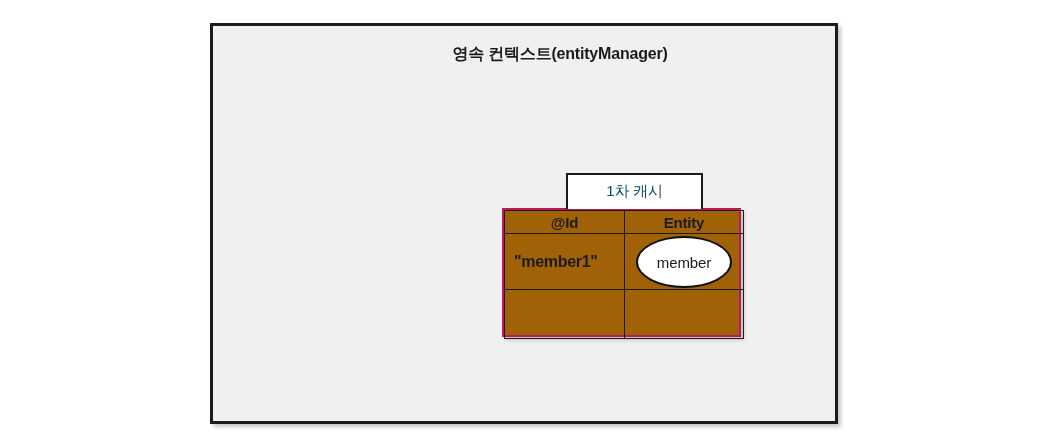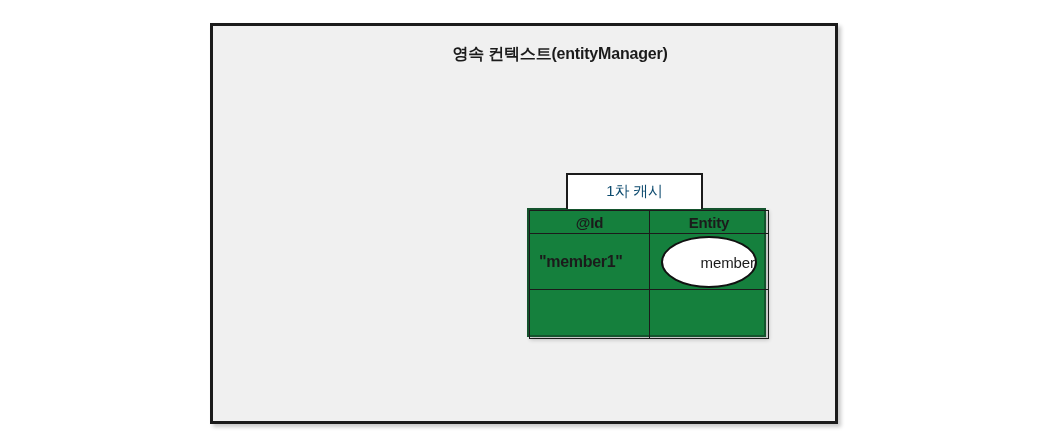--- a/index.html
+++ b/index.html
@@ -62,27 +62,27 @@
     font-size: 15px;
     color: #0c4a6e;
     letter-spacing: -0.2px;
     position: relative;
     top: -1px;
   }
 
   
   #first-level-cache-table {
     position: absolute;
-    left: 314px;   
+    left: 289px;   
     top: 182px;    
     width: 239px;  
     height: 129px; 
     box-sizing: border-box;
-    background: #15803d;
-    border: 2px solid #14532d;
+    background: #a16207;
+    border: 2px solid #be185d;
     border-collapse: collapse;
     z-index: 1;
     box-shadow: 3px 3px 4px rgba(0,0,0,0.20);
   }
   #first-level-cache-table table {
     width: 100%;
     height: 100%;
     border-collapse: collapse;
     table-layout: fixed;
   }
@@ -126,21 +126,21 @@
     left: 11px;
     top: 2px;
     width: 96px;
     height: 52px;
     box-sizing: border-box;
     border: 2px solid #111111;
     border-radius: 50%;
     background: #ffffff;
     display: flex;
     align-items: center;
-    justify-content: flex-end;
+    justify-content: center;
   }
   #entity-ellipse .ell-text {
     font-size: 15px;
     color: #1b1b1b;
     letter-spacing: -0.1px;
   }
 </style>
 </head>
 <body>
 

